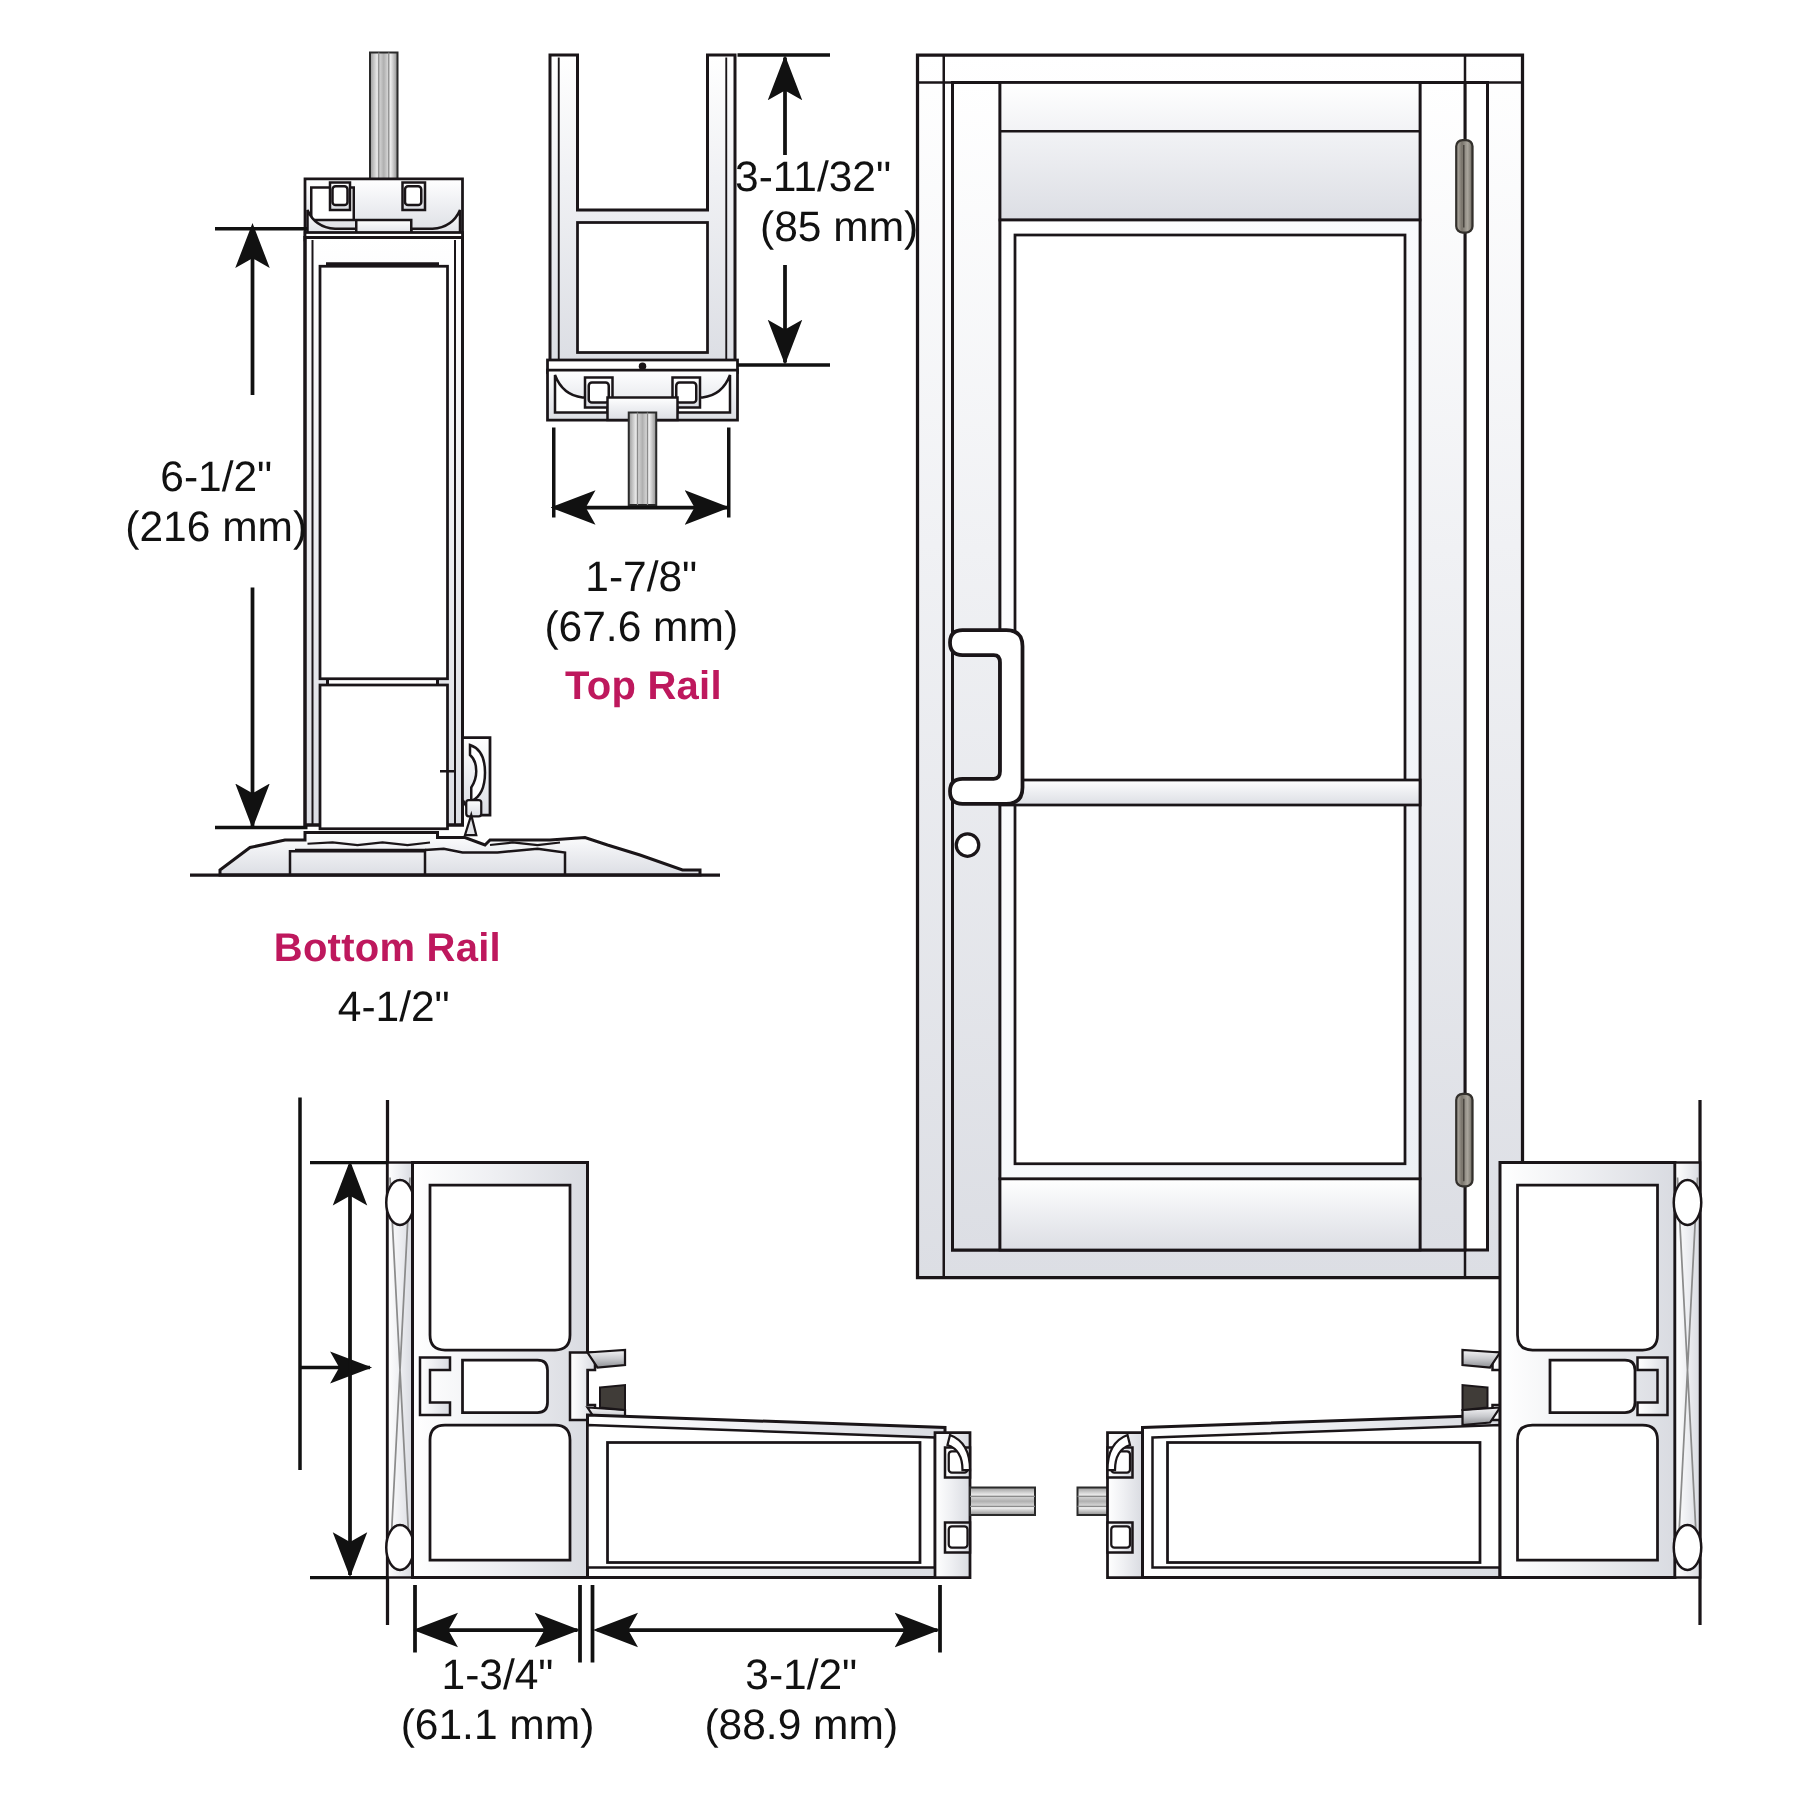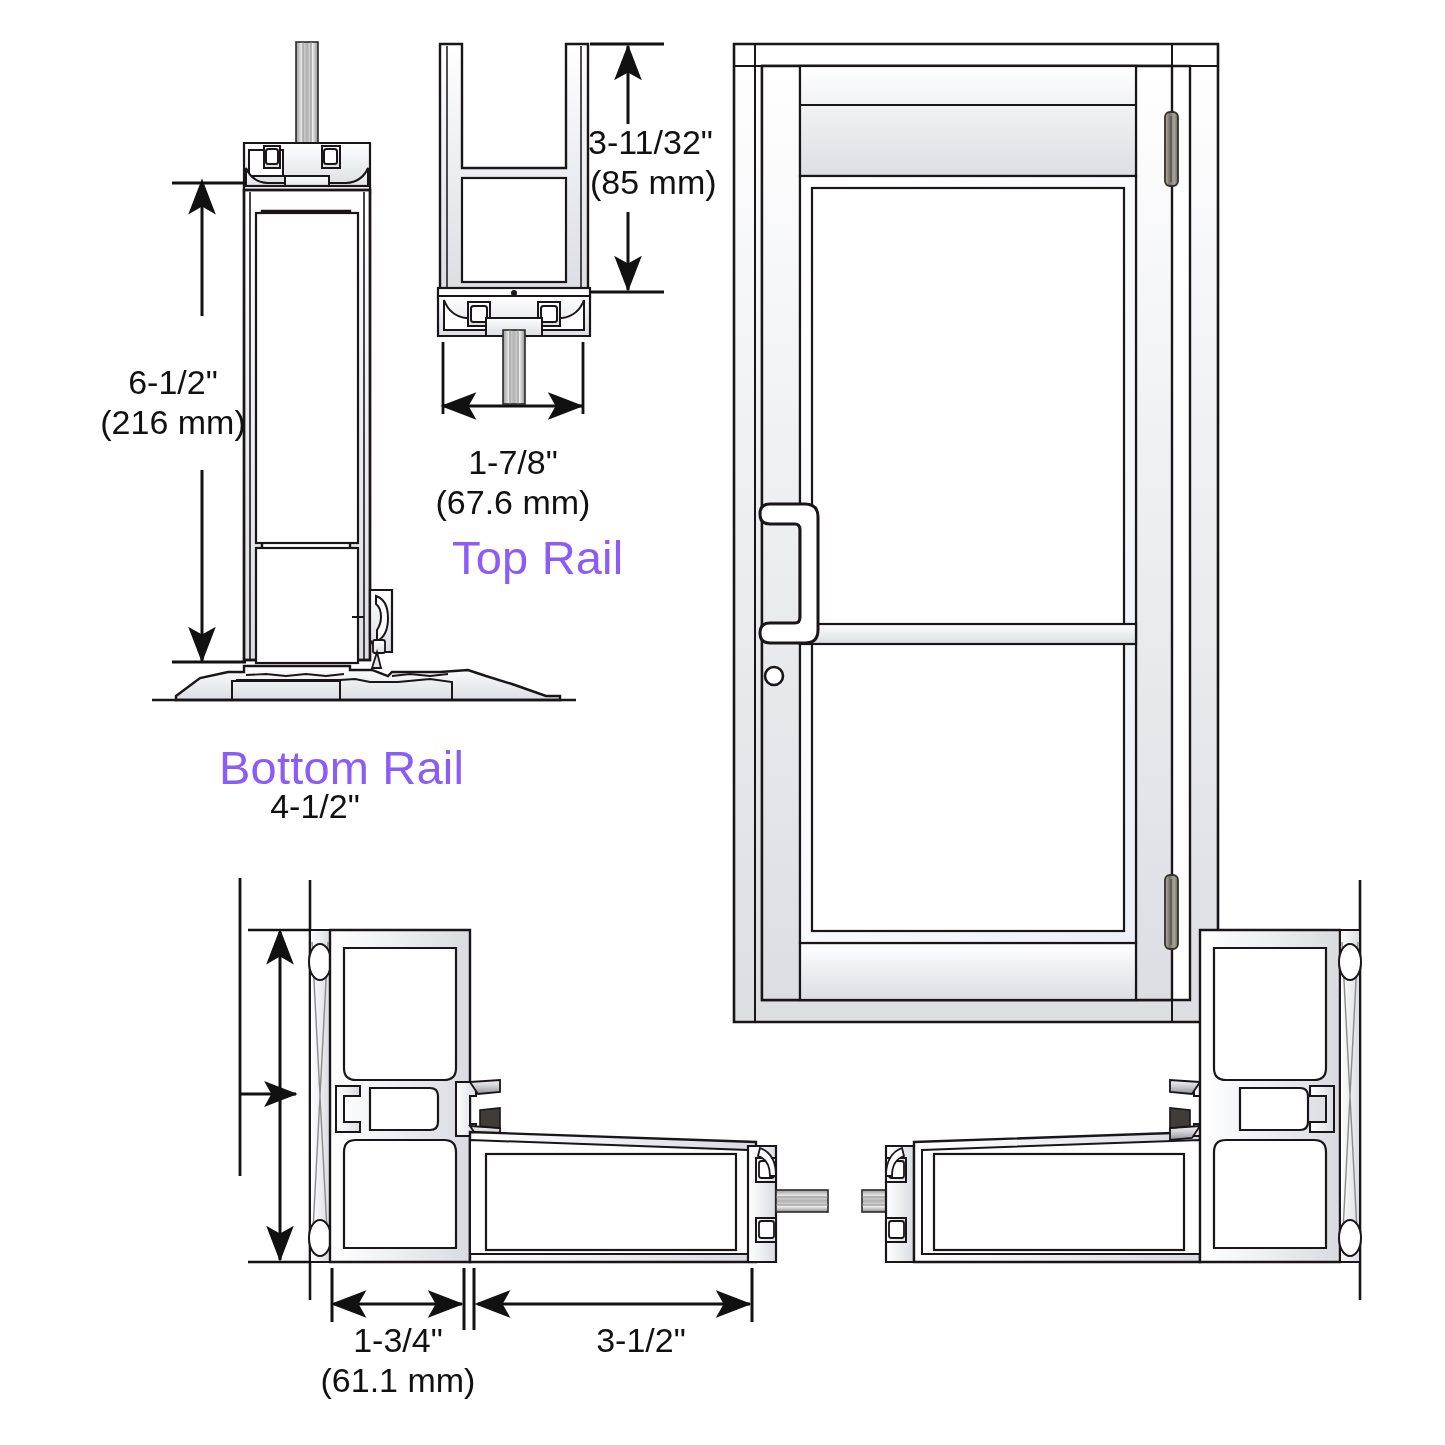--- a/index.html
+++ b/index.html
@@ -12,23 +12,23 @@
     font-size:34px;
     color:#111111;
     line-height:1.18;
     text-align:center;
     white-space:nowrap;
     letter-spacing:0px;
   }
   .label-bold{
     position:absolute;
     font-family:"Liberation Sans",sans-serif;
-    font-weight:normal;
-    font-size:47px;
-    color:#8b5cf6;
+    font-weight:bold;
+    font-size:32px;
+    color:#be185d;
     white-space:nowrap;
     letter-spacing:0.2px;
   }
 </style>
 </head>
 <body>
 
 <div id="sheet">
 
   <svg class="draw" viewBox="0 0 1445 1445">
@@ -321,36 +321,37 @@
 
   <div class="dimtext" style="left:58px; top:362px; width:230px;">
     <div>6-1/2"</div>
     <div>(216 mm)</div>
   </div>
 
   <div class="label-bold" style="left:219px; top:740px;">Bottom Rail</div>
 
   <div class="dimtext" style="left:588px; top:122px; width:242px; text-align:left;">
     <div>3-11/32"</div>
-    <div style="padding-left:2px;">(85 mm)</div>
+    <div style="padding-left:20px;">(85 mm)</div>
   </div>
 
   <div class="dimtext" style="left:398px; top:442px; width:230px;">
     <div>1-7/8"</div>
     <div>(67.6 mm)</div>
   </div>
 
   <div class="label-bold" style="left:452px; top:530px;">Top Rail</div>
 
   <div class="dimtext" style="left:200px; top:786px; width:230px;">
     <div>4-1/2"</div>
   </div>
 
   <div class="dimtext" style="left:283px; top:1320px; width:230px;">
     <div>1-3/4"</div>
     <div>(61.1 mm)</div>
   </div>
 
   <div class="dimtext" style="left:526px; top:1320px; width:230px;">
     <div>3-1/2"</div>
+    <div>(88.9 mm)</div>
   </div>
 
 </div>
 
 </body></html>

